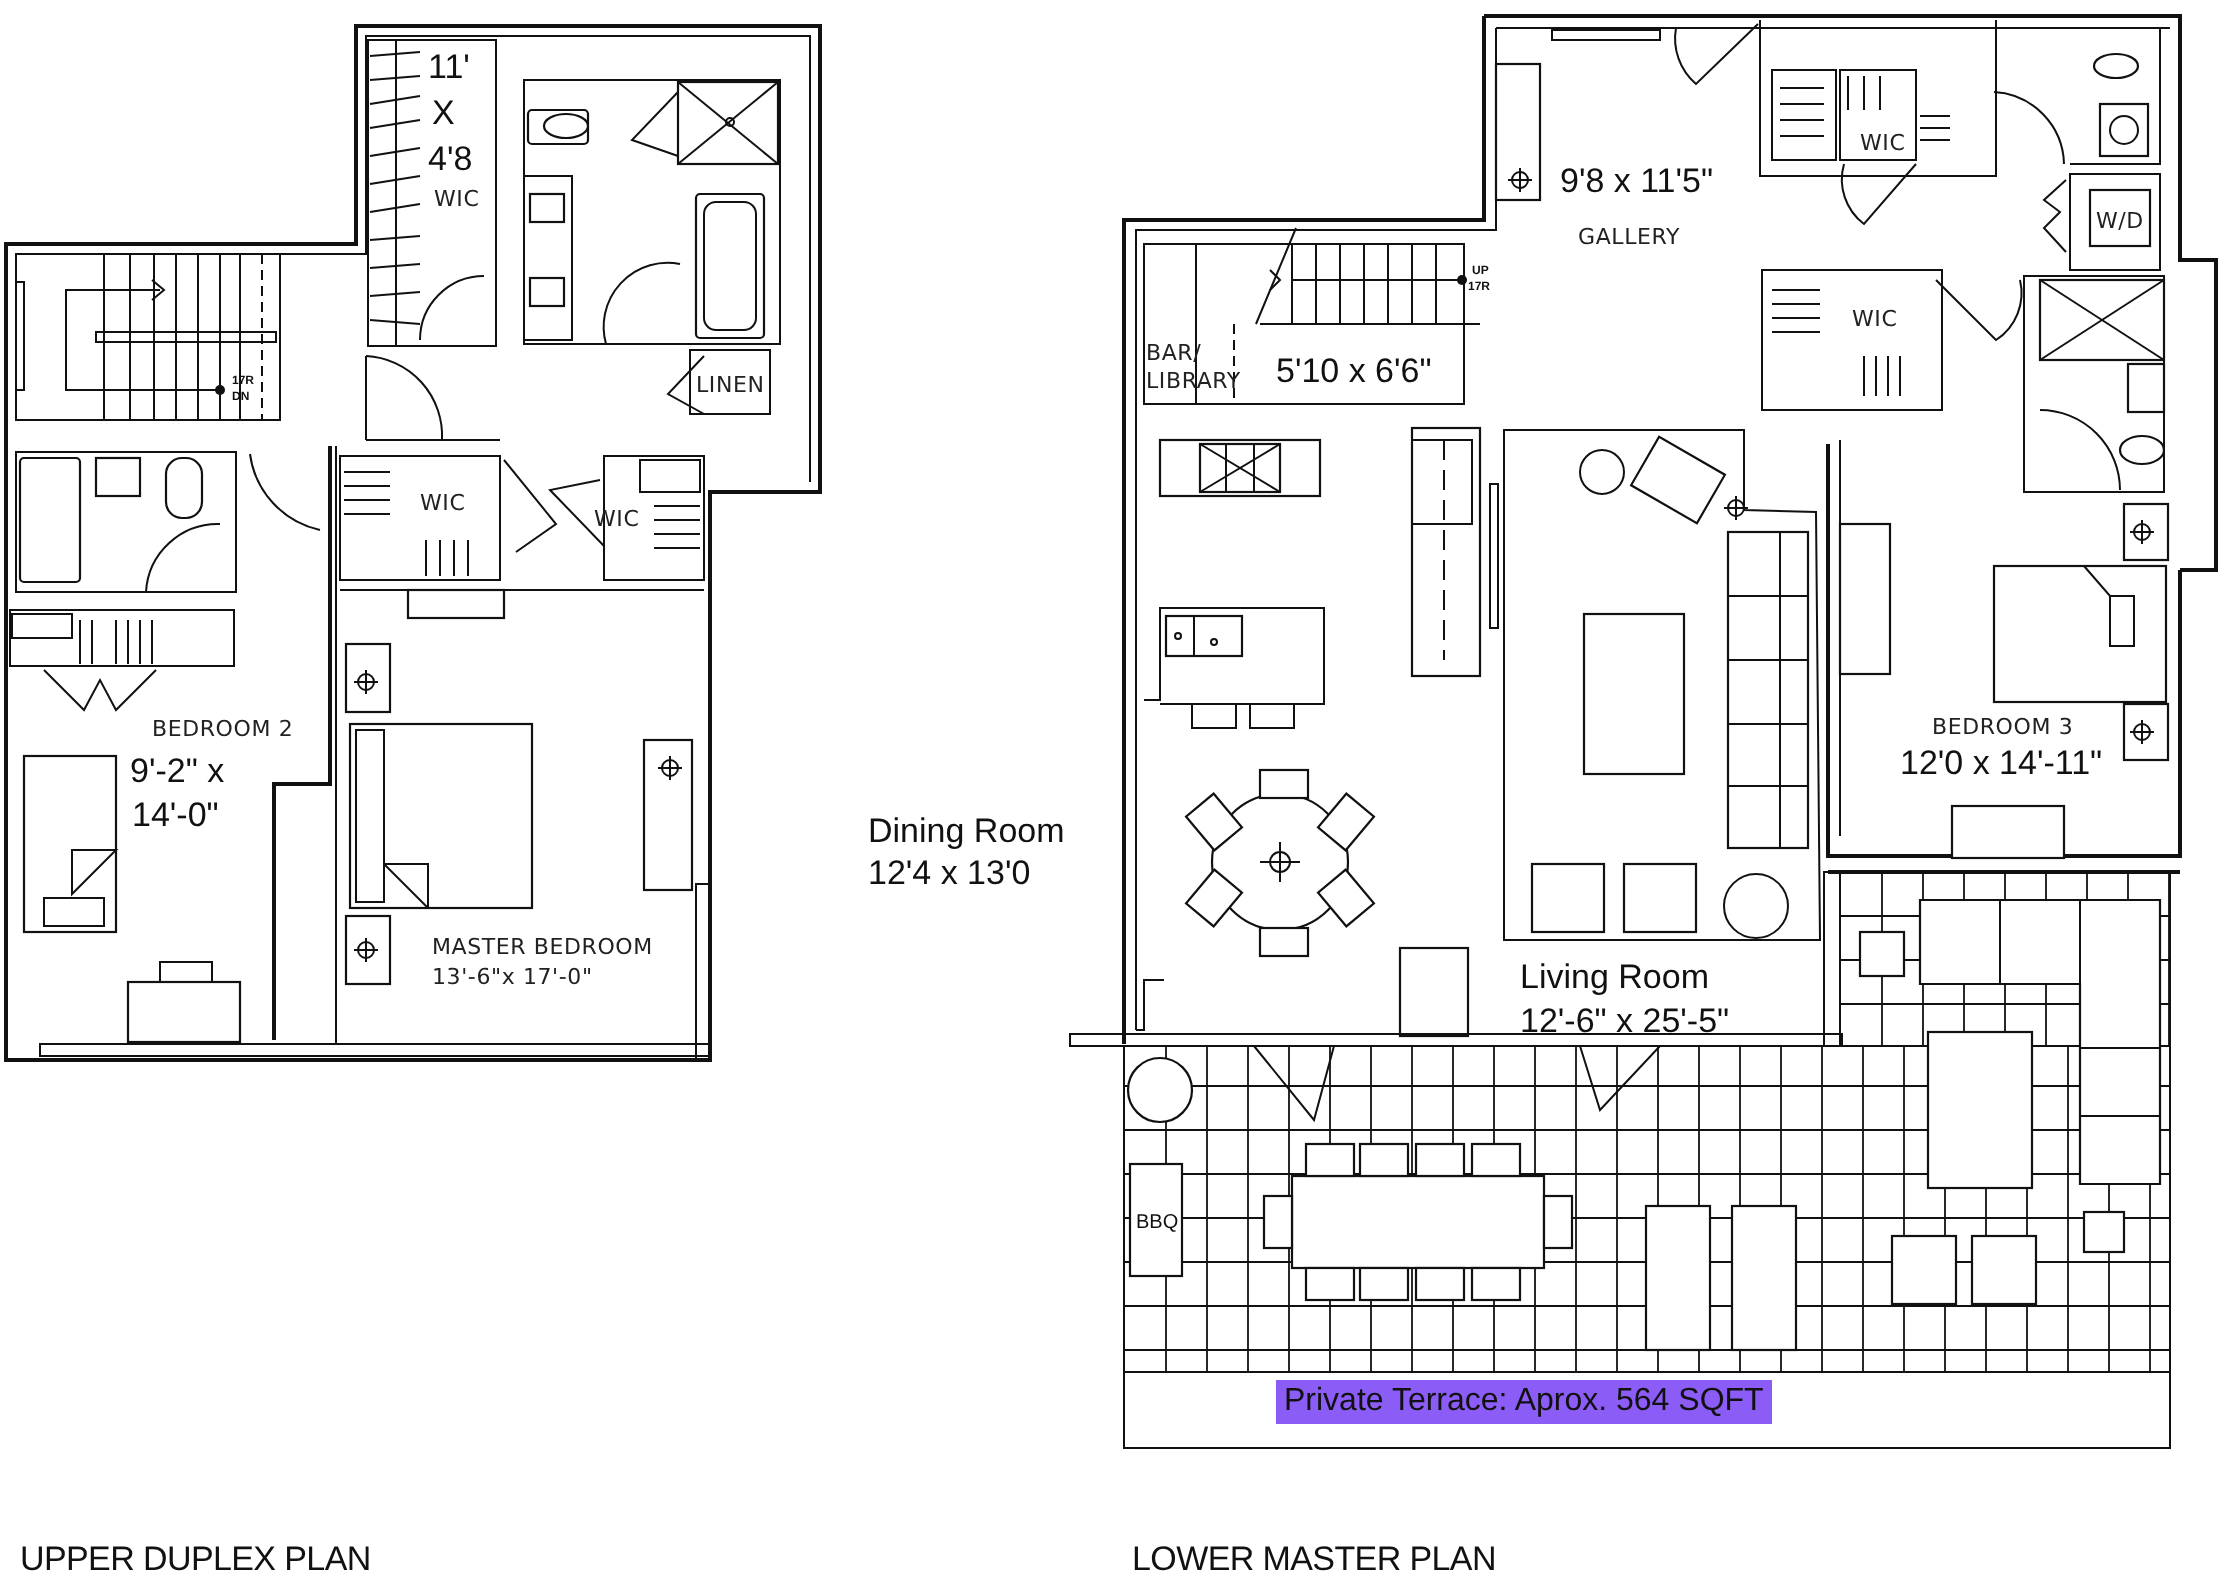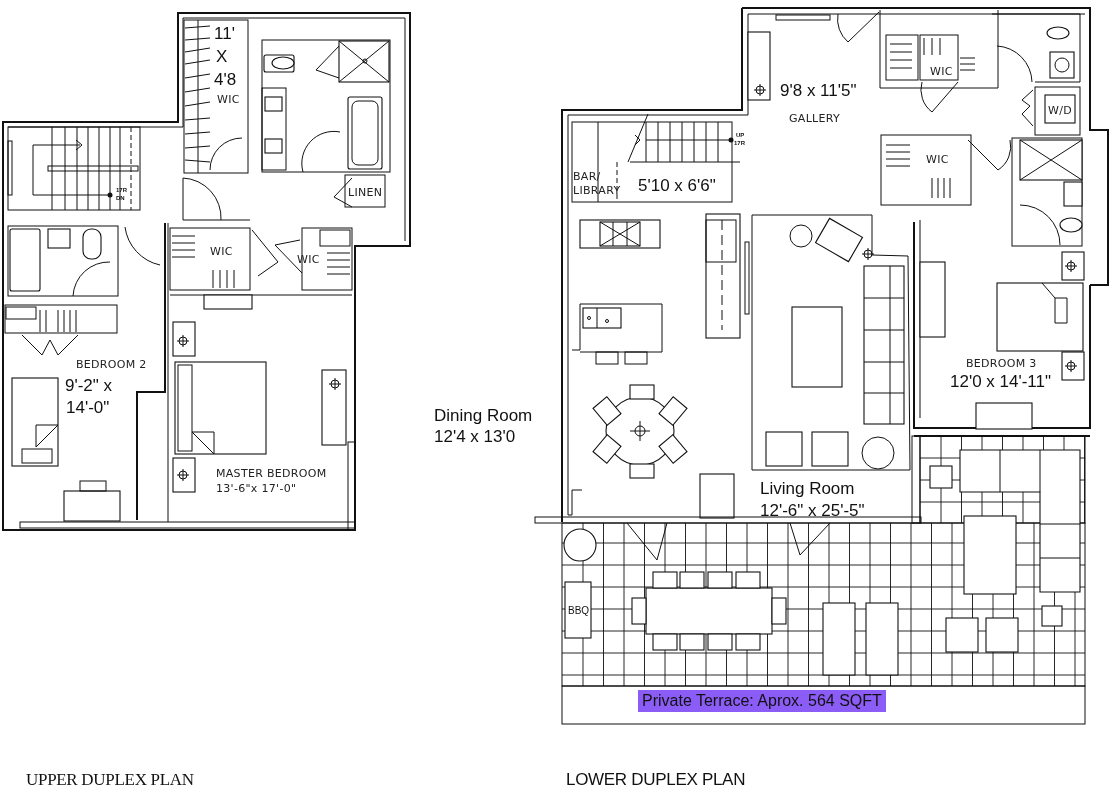--- a/index.html
+++ b/index.html
@@ -409,14 +409,14 @@
         <line class="thin" x1="1040" y1="558" x2="1080" y2="558"></line>
       <rect class="fur" x="930" y="466" width="22" height="22"></rect>
       <path class="thin" d="M627,523 L657,560 L667,523"></path>
       <path class="thin" d="M790,523 L800,555 L830,523"></path>
     </g>
       <text class="lbl" x="568" y="614" font-size="10">BBQ</text>
     </g>
 </svg>
 
 <div class="terrace-label">Private Terrace: Aprox. 564 SQFT</div>
-<div class="plan-title" style="left:26px;font-family:Liberation Serif, serif;">UPPER DUPLEX PLAN</div>
-<div class="plan-title" style="left:566px;">LOWER DUPLEX PLAN</div>
+<div class="plan-title" style="left:10px;">UPPER DUPLEX PLAN</div>
+<div class="plan-title" style="left:566px;">LOWER MASTER PLAN</div>
 
 </body></html>

